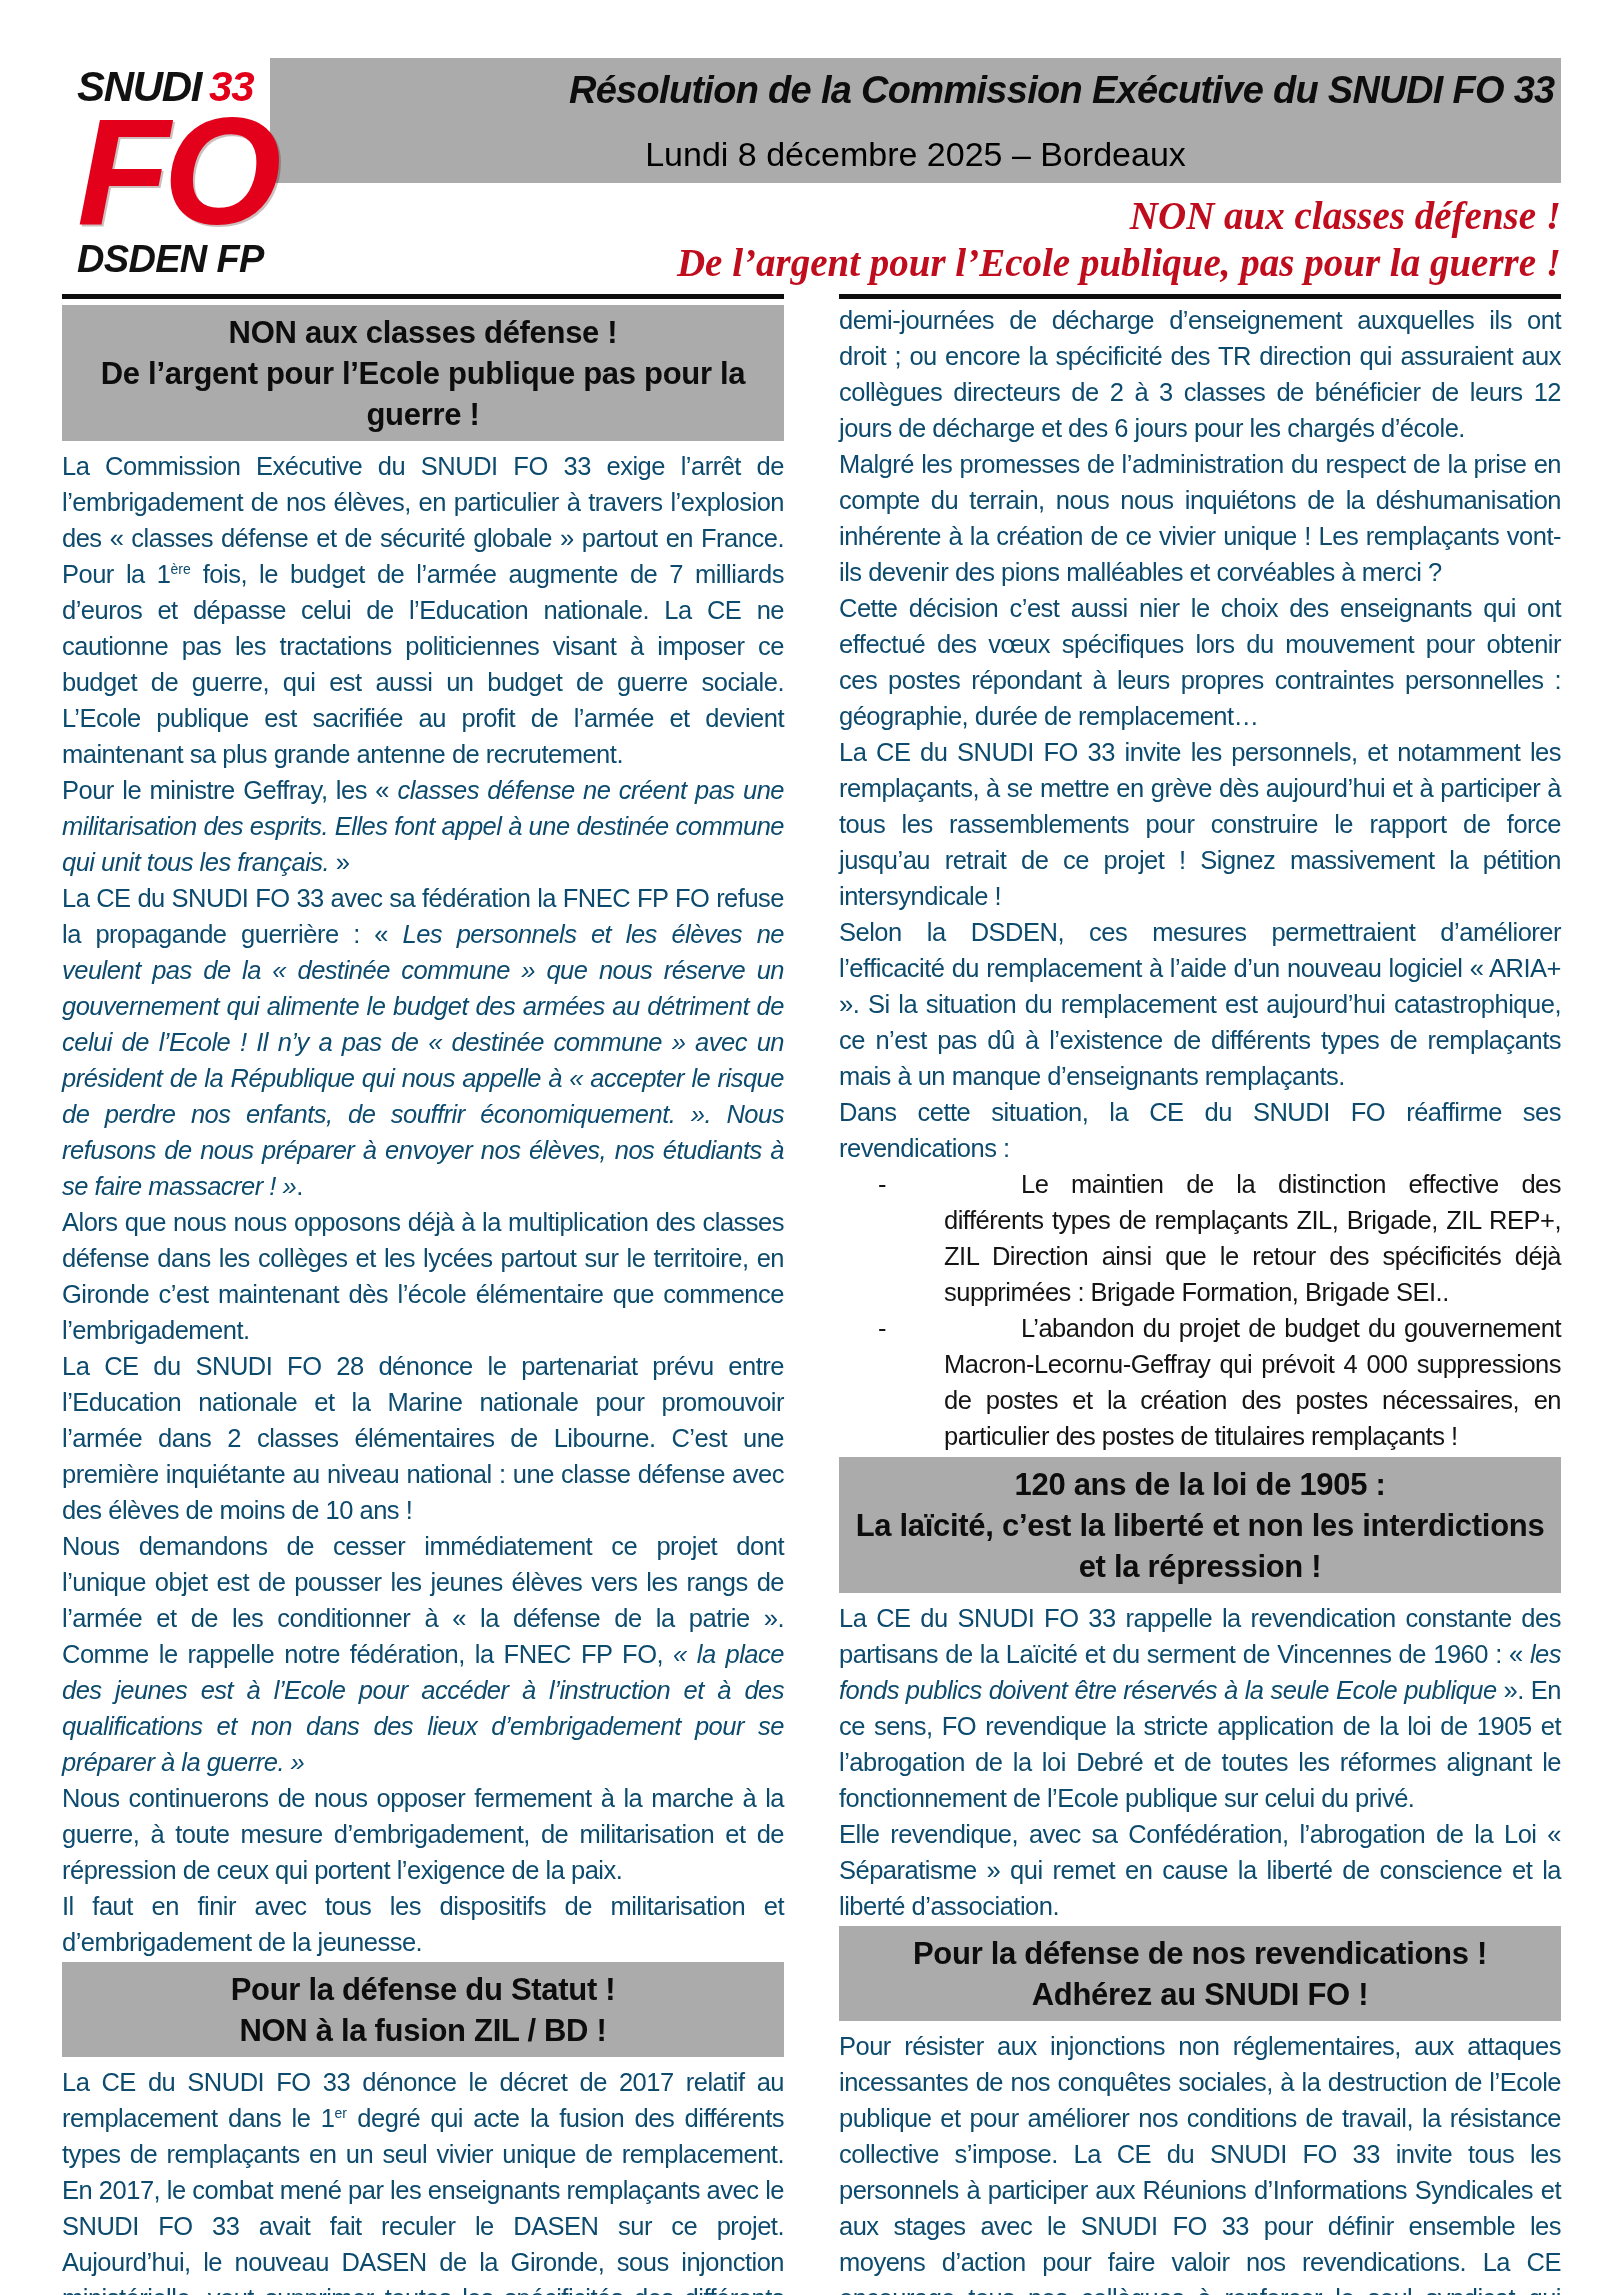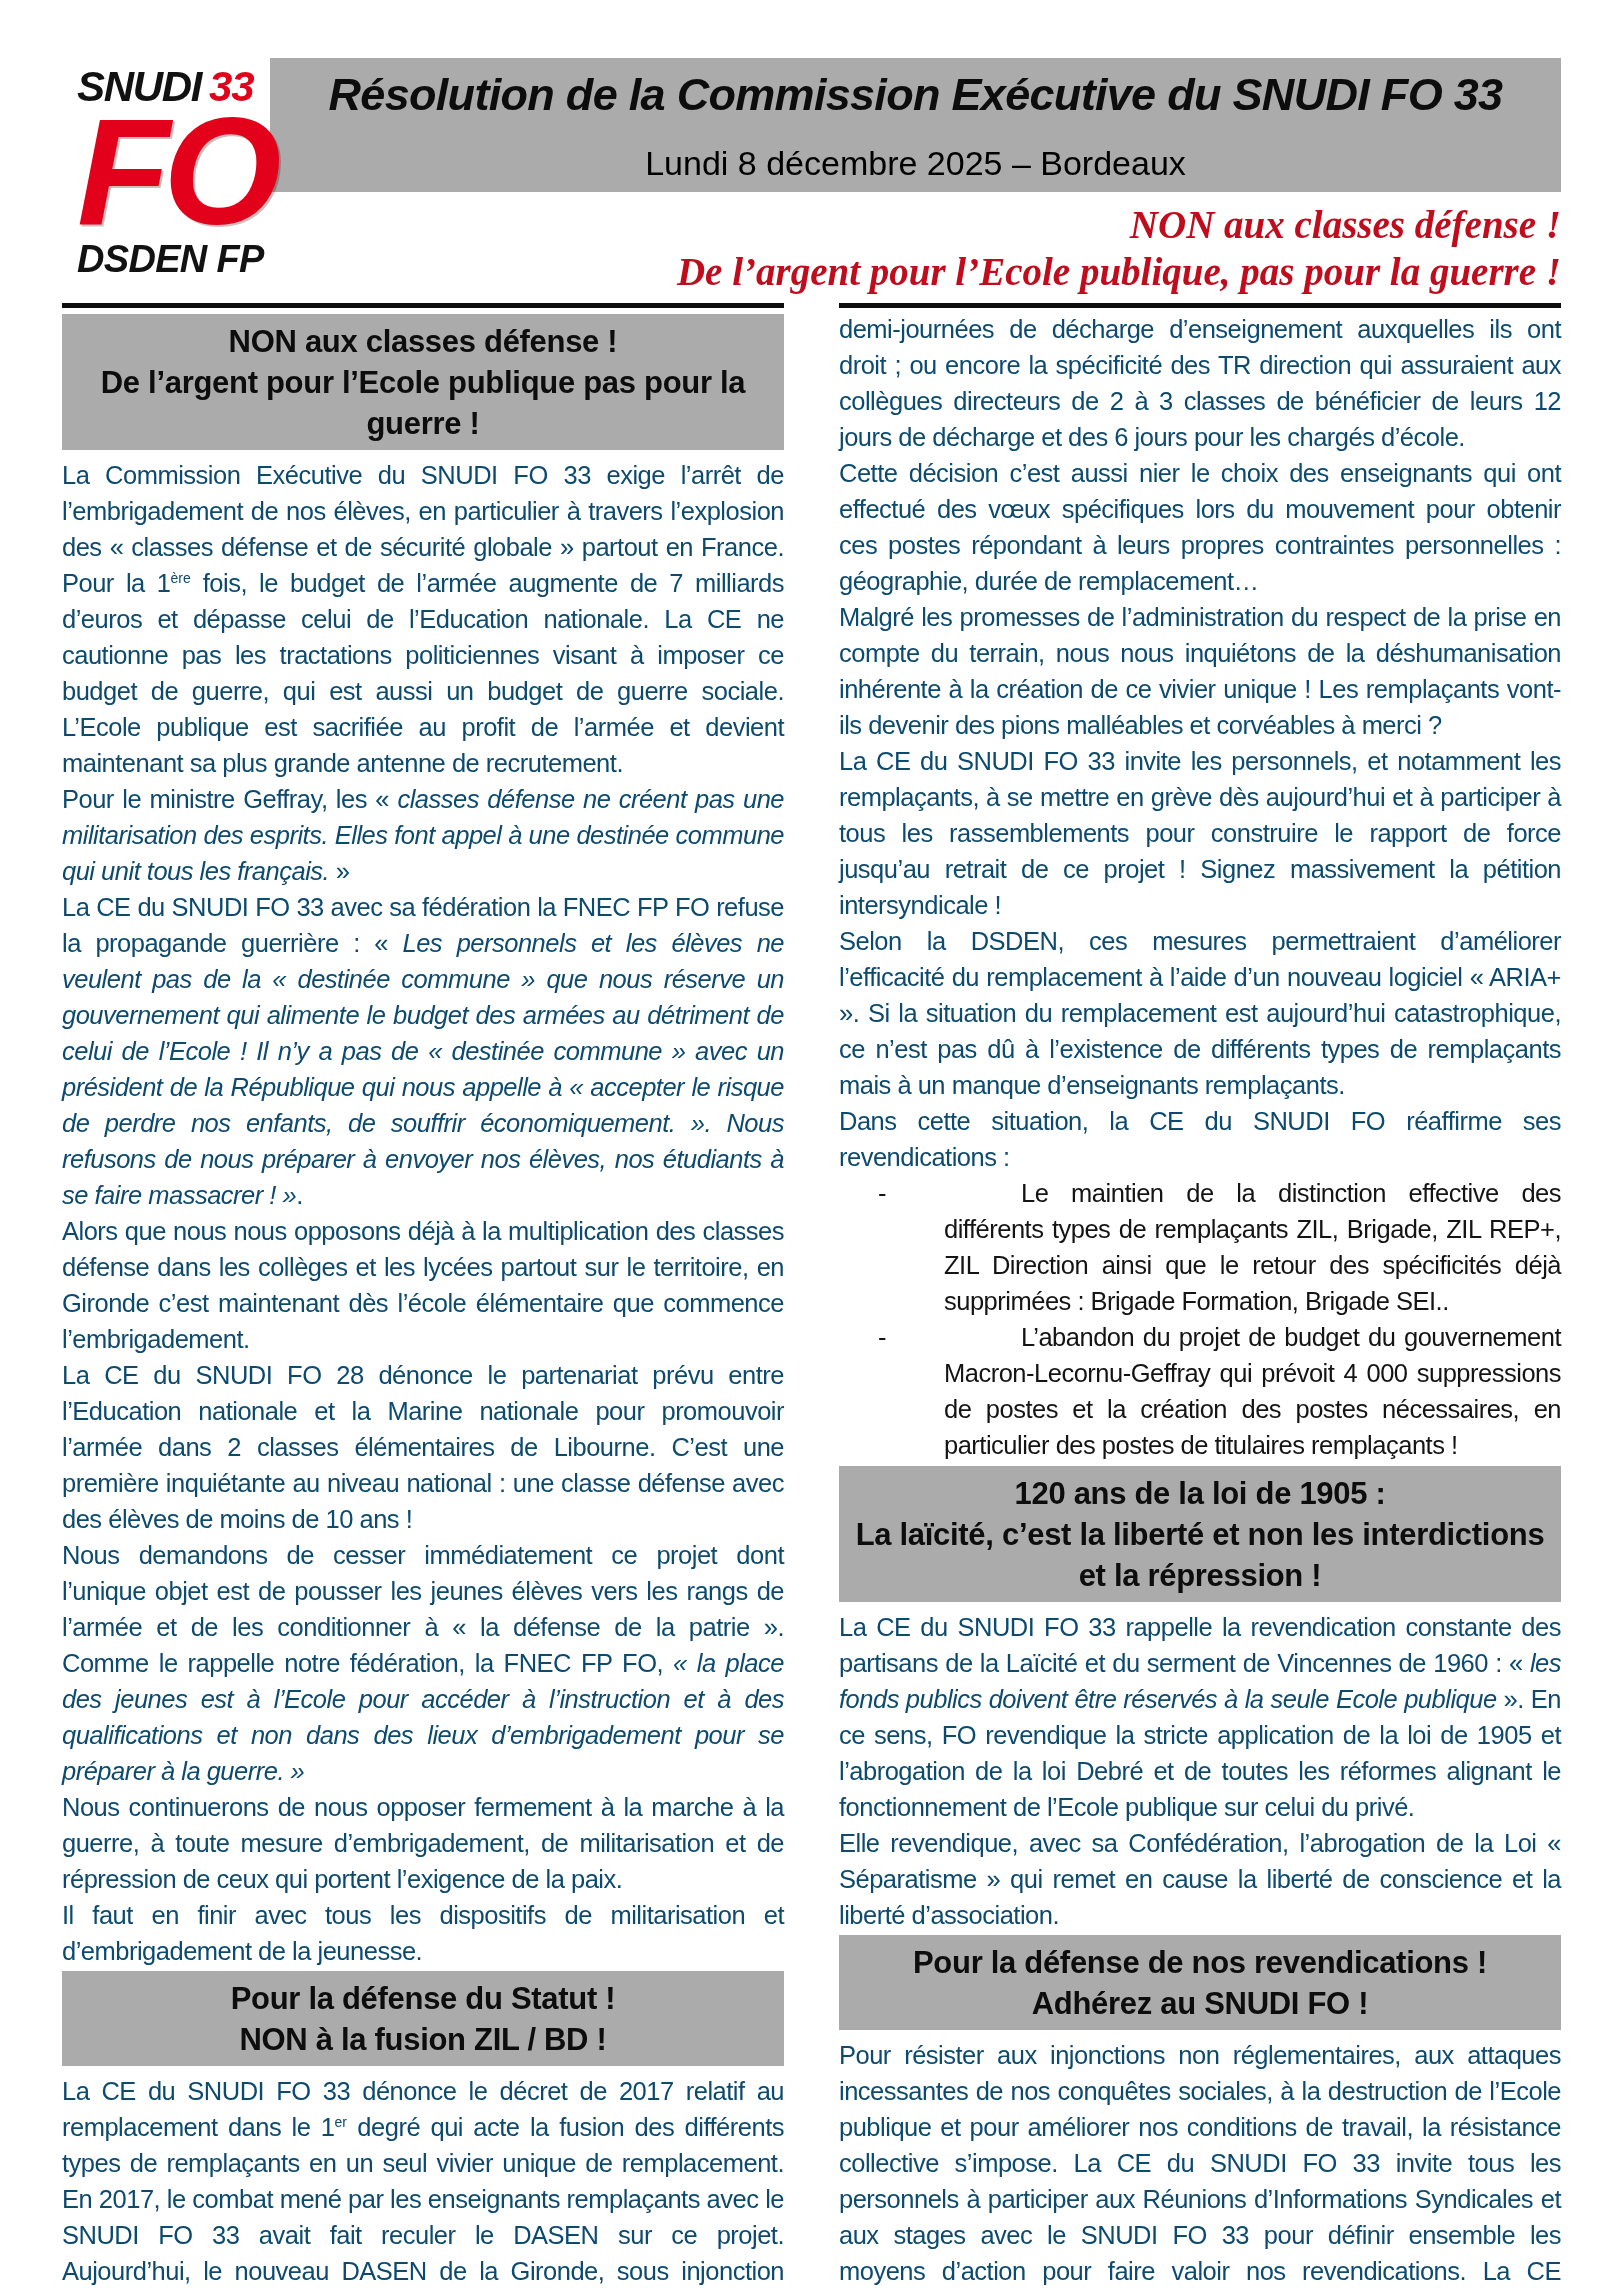--- a/index.html
+++ b/index.html
@@ -18,21 +18,21 @@
   .logo-fo{
     font-weight:bold;font-style:italic;font-size:152px;line-height:0.82;
     color:var(--logo_red);letter-spacing:-6.5px;margin-top:1.3px;
     text-shadow:2px 2px 0 rgba(60,0,0,0.25);
   }
   .logo-fnec{font-weight:bold;font-style:italic;font-size:38px;color:#121212;margin-top:6.5px;letter-spacing:-0.7px;}
   .banner{
     margin-left:208px;background:var(--band_gray);
     text-align:center;padding:10.5px 6.5px 9.2px 6.5px;
   }
-  .banner-title{font-size:45px;font-weight:bold;font-style:italic;letter-spacing:-0.7px;color:#0d0d0d;}
+  .banner-title{font-size:38px;font-weight:bold;font-style:italic;letter-spacing:-0.7px;color:#0d0d0d;text-align:right;}
   .banner-date{font-size:34px;margin-top:23px;color:#000000;}
   .headline{
     margin-top:9.2px;text-align:right;
     font-family:"Liberation Serif",serif;font-weight:bold;font-style:italic;
     font-size:39px;line-height:1.22;color:var(--accent_red);
   }
   
   .columns{display:flex;gap:55px;align-items:flex-start;}
   .col{flex:1;border-top:5.9px solid #0d0d0d;padding-top:3.9px;min-width:0;}
   .sec-header{
@@ -93,22 +93,22 @@
         <p class="para"><span>Nous continuerons de nous opposer fermement à la marche à la guerre, à toute mesure d’embrigadement, de militarisation et de répression de ceux qui portent l’exigence de la paix.</span></p>
         <p class="para"><span>Il faut en finir avec tous les dispositifs de militarisation et d’embrigadement de la jeunesse.</span></p>
         <div class="sec-header">
           <div>Pour la défense du Statut !</div>
           <div>NON à la fusion ZIL / BD !</div>
         </div>
         <p class="para"><span>La CE du SNUDI FO 33 dénonce le décret de 2017 relatif au remplacement dans le 1</span><sup>er</sup><span> degré qui acte la fusion des différents types de remplaçants en un seul vivier unique de remplacement. En 2017, le combat mené par les enseignants remplaçants avec le SNUDI FO 33 avait fait reculer le DASEN sur ce projet. Aujourd’hui, le nouveau DASEN de la Gironde, sous injonction ministérielle, veut supprimer toutes les spécificités des différents types de remplacements dès la rentrée 2026. Cette réorganisation ne peut que dégrader considérablement les conditions de travail de tous les personnels, en instaurant la fin du remplacement de courte durée. La suppression des spécificités comme celle des ZIL REP + fait peser de lourdes menaces sur la formation des personnels en REP + et sur les 18</span></p>
       </div>
     <div class="col">
         <p class="para"><span>demi-journées de décharge d’enseignement auxquelles ils ont droit ; ou encore la spécificité des TR direction qui assuraient aux collègues directeurs de 2 à 3 classes de bénéficier de leurs 12 jours de décharge et des 6 jours pour les chargés d’école.</span></p>
+        <p class="para"><span>Malgré les promesses de l’administration du respect de la prise en compte du terrain, nous nous inquiétons de la déshumanisation inhérente à la création de ce vivier unique ! Les remplaçants vont-ils devenir des pions malléables et corvéables à merci ?</span></p>
         <p class="para"><span>Cette décision c’est aussi nier le choix des enseignants qui ont effectué des vœux spécifiques lors du mouvement pour obtenir ces postes répondant à leurs propres contraintes personnelles : géographie, durée de remplacement…</span></p>
-        <p class="para"><span>Malgré les promesses de l’administration du respect de la prise en compte du terrain, nous nous inquiétons de la déshumanisation inhérente à la création de ce vivier unique ! Les remplaçants vont-ils devenir des pions malléables et corvéables à merci ?</span></p>
         <p class="para"><span>La CE du SNUDI FO 33 invite les personnels, et notamment les remplaçants, à se mettre en grève dès aujourd’hui et à participer à tous les rassemblements pour construire le rapport de force jusqu’au retrait de ce projet ! Signez massivement la pétition intersyndicale !</span></p>
         <p class="para"><span>Selon la DSDEN, ces mesures permettraient d’améliorer l’efficacité du remplacement à l’aide d’un nouveau logiciel « ARIA+ ». Si la situation du remplacement est aujourd’hui catastrophique, ce n’est pas dû à l’existence de différents types de remplaçants mais à un manque d’enseignants remplaçants.</span></p>
         <p class="para"><span>Dans cette situation, la CE du SNUDI FO réaffirme ses revendications :</span></p>
         <div class="bullets">
           <div class="bullet"><span class="dash">-</span><span>Le maintien de la distinction effective des différents types de remplaçants ZIL, Brigade, ZIL REP+, ZIL Direction ainsi que le retour des spécificités déjà supprimées : Brigade Formation, Brigade SEI..</span></div>
           <div class="bullet"><span class="dash">-</span><span>L’abandon du projet de budget du gouvernement Macron-Lecornu-Geffray qui prévoit 4 000 suppressions de postes et la création des postes nécessaires, en particulier des postes de titulaires remplaçants !</span></div>
         </div>
         <div class="sec-header">
           <div>120 ans de la loi de 1905 :</div>
           <div>La laïcité, c’est la liberté et non les interdictions et la répression !</div>

